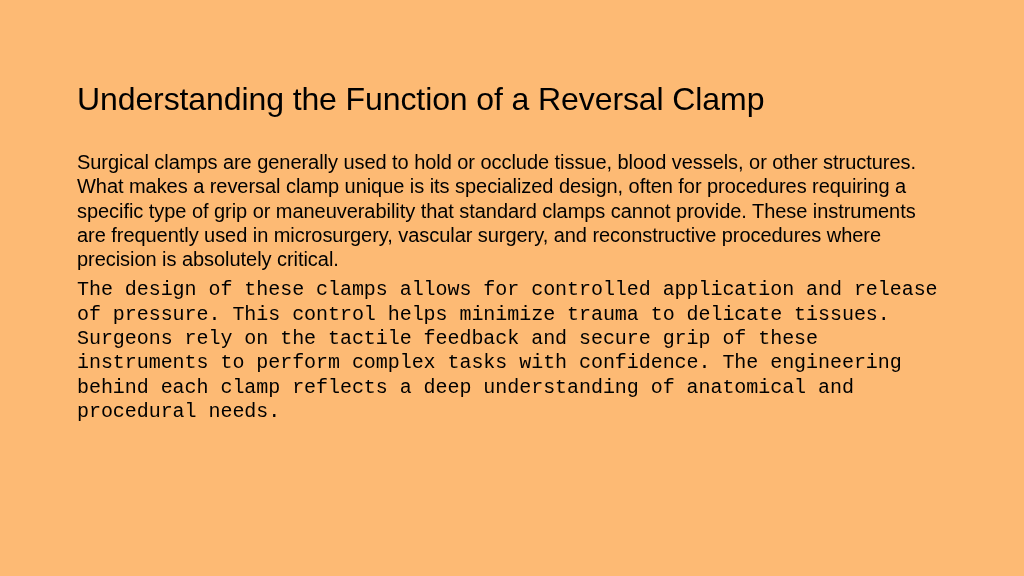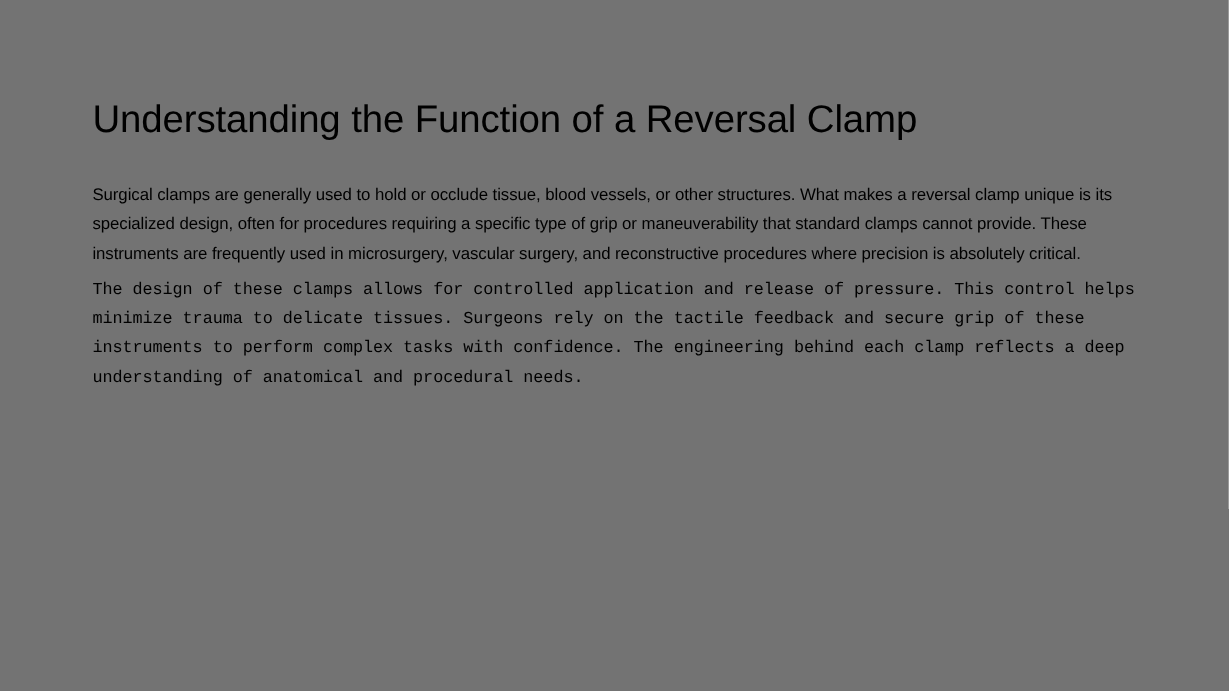--- a/index.html
+++ b/index.html
@@ -10,21 +10,21 @@
     width: 1024px;
     height: 576px;
     background: #ffffff;
     font-family: "Liberation Sans", sans-serif;
     overflow: hidden;
   }
   .slide {
     position: relative;
     width: 1024px;
     height: 576px;
-    background: #737373;
+    background: #fdba74;
     box-sizing: border-box;
   }
   .slide-title {
     position: absolute;
     left: 77px;
     top: 58px;
     width: 890px;
     font-size: 32px;
     line-height: 40px;
     font-weight: 400;
@@ -32,21 +32,21 @@
     letter-spacing: -0.1px;
     white-space: nowrap;
   }
   .body-block {
     position: absolute;
     left: 77px;
     top: 150px;
     width: 872px;
   }
   .body-paragraph {
-    font-size: 14px;
+    font-size: 20px;
     line-height: 24.3px;
     color: #000000;
     margin: 0;
     text-align: left;
     letter-spacing: -0.05px;
   }
   .body-paragraph + .body-paragraph {
     margin-top: 7px;
     font-family: Liberation Mono, monospace;
   }

